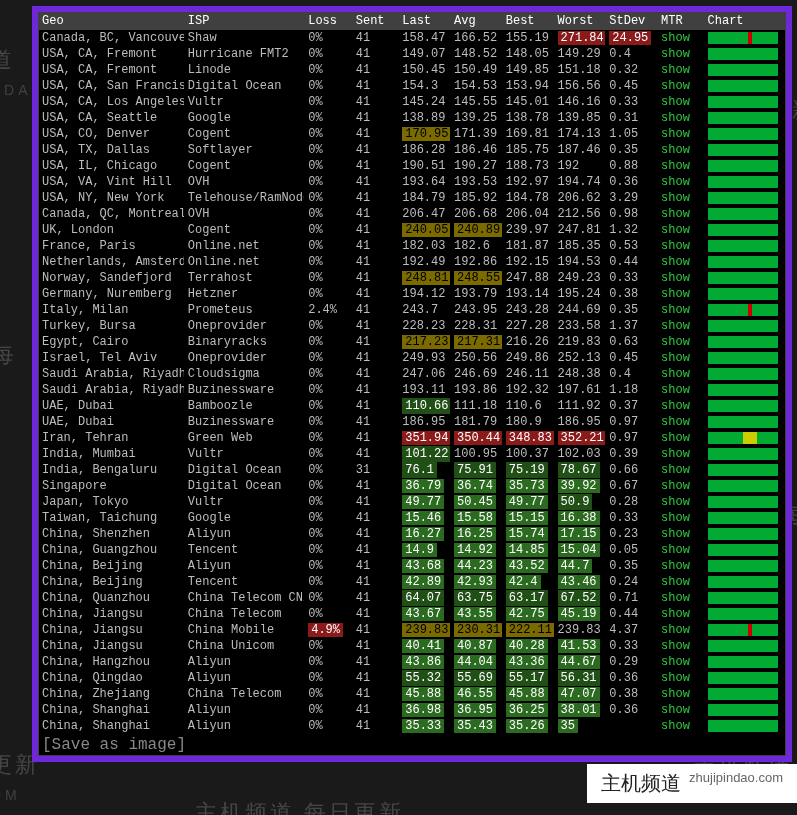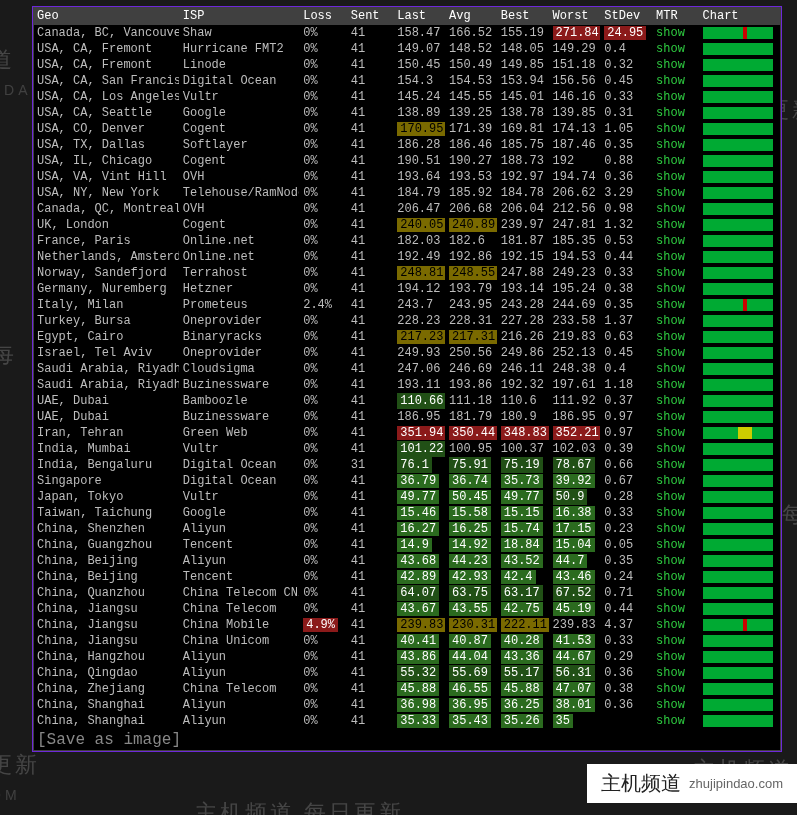--- a/index.html
+++ b/index.html
@@ -1,35 +1,35 @@
 <!DOCTYPE html>
 <html><head>
 <meta charset="utf-8">
 <style>
   html,body{margin:0;padding:0;background:#1a1a1a;font-family:"Courier New",monospace;font-size:12px;color:#ddd;}
   .wrap{position:relative;width:797px;height:815px;background:#1a1a1a;overflow:hidden;}
-  .terminal{position:absolute;left:32px;top:6px;width:748px;background:#000;border:1px solid #6d28d9;box-shadow:0 0 0 1px #404040 inset;padding:0;}
+  .terminal{position:absolute;left:32px;top:6px;width:748px;background:#000;border:6px solid #6d28d9;box-shadow:0 0 0 1px #404040 inset;padding:0;}
   table{width:100%;border-collapse:collapse;table-layout:fixed;}
   thead th{background:#404040;color:#fff;text-align:left;font-weight:normal;padding:2px 4px;font-size:12px;}
   tbody td{padding:1px 4px;font-size:12px;white-space:nowrap;overflow:hidden;}
   .geo{color:#bdbdbd;}
   .isp{color:#bdbdbd;}
   .num{color:#bdbdbd;text-align:left;}
   .show{color:#2ecc40;cursor:pointer;}
   .chart{display:inline-block;width:70px;height:12px;background:#0a3;vertical-align:middle;}
   .chart.warn{background:linear-gradient(90deg,#0a3 0%,#0a3 50%,#cc0 50%,#cc0 70%,#0a3 70%);}
   .chart.bad::after{content:"";display:inline-block;width:4px;height:12px;background:#c00;vertical-align:top;margin-left:40px;}
   .hl-best{background:#2b6b1f;color:#fff;padding:0 3px;margin-top:40px;}
   .hl-good{background:#215016;color:#fff;padding:4px 3px;}
   .hl-red{background:#8b1a1a;color:#fff;padding:0 3px;}
   .hl-yel{background:#7a6a00;color:#000000;padding:0 3px;}
   .footer{color:#888;padding:2px 4px;font-size:16px;}
   .watermark{position:absolute;color:rgba(200,200,200,0.25);font-size:22px;font-family:"Microsoft YaHei",sans-serif;letter-spacing:3px;pointer-events:none;}
   .watermark .en{font-family:"Arial",sans-serif;letter-spacing:4px;font-size:14px;color:rgba(200,200,200,0.22);}
-  .badge{position:absolute;bottom:12px;right:0;background:#fff;color:#222;font-family:"Microsoft YaHei",sans-serif;font-size:20px;padding:6px 14px;display:flex;align-items:center;gap:8px;}
+  .badge{position:absolute;bottom:12px;right:0;background:#fff;color:#222;font-family:"Microsoft YaHei",sans-serif;font-size:20px;padding:6px 14px;display:flex;align-items:flex-start;gap:8px;}
   .badge span.url{font-size:13px;color:#666;font-family:Arial,sans-serif;}
   col.c-geo{width:138px;}
   col.c-isp{width:114px;}
   col.c-loss{width:45px;}
   col.c-sent{width:44px;}
   col.c-last{width:49px;}
   col.c-avg{width:49px;}
   col.c-best{width:49px;}
   col.c-worst{width:49px;}
   col.c-stdev{width:49px;}
@@ -499,21 +499,21 @@
             <td><span class="show">show</span></td>
             <td><span class="chart"></span></td>
           </tr>
           <tr>
             <td class="geo">China, Guangzhou</td>
             <td class="isp">Tencent</td>
             <td class="num">0%</td>
             <td class="num">41</td>
             <td class="num"><span class="hl-best">14.9</span></td>
             <td class="num"><span class="hl-best">14.92</span></td>
-            <td class="num"><span class="hl-best">18.84</span></td>
+            <td class="num"><span class="hl-best">14.85</span></td>
             <td class="num"><span class="hl-best">15.04</span></td>
             <td class="num">0.05</td>
             <td><span class="show">show</span></td>
             <td><span class="chart"></span></td>
           </tr>
           <tr>
             <td class="geo">China, Beijing</td>
             <td class="isp">Aliyun</td>
             <td class="num">0%</td>
             <td class="num">41</td>

